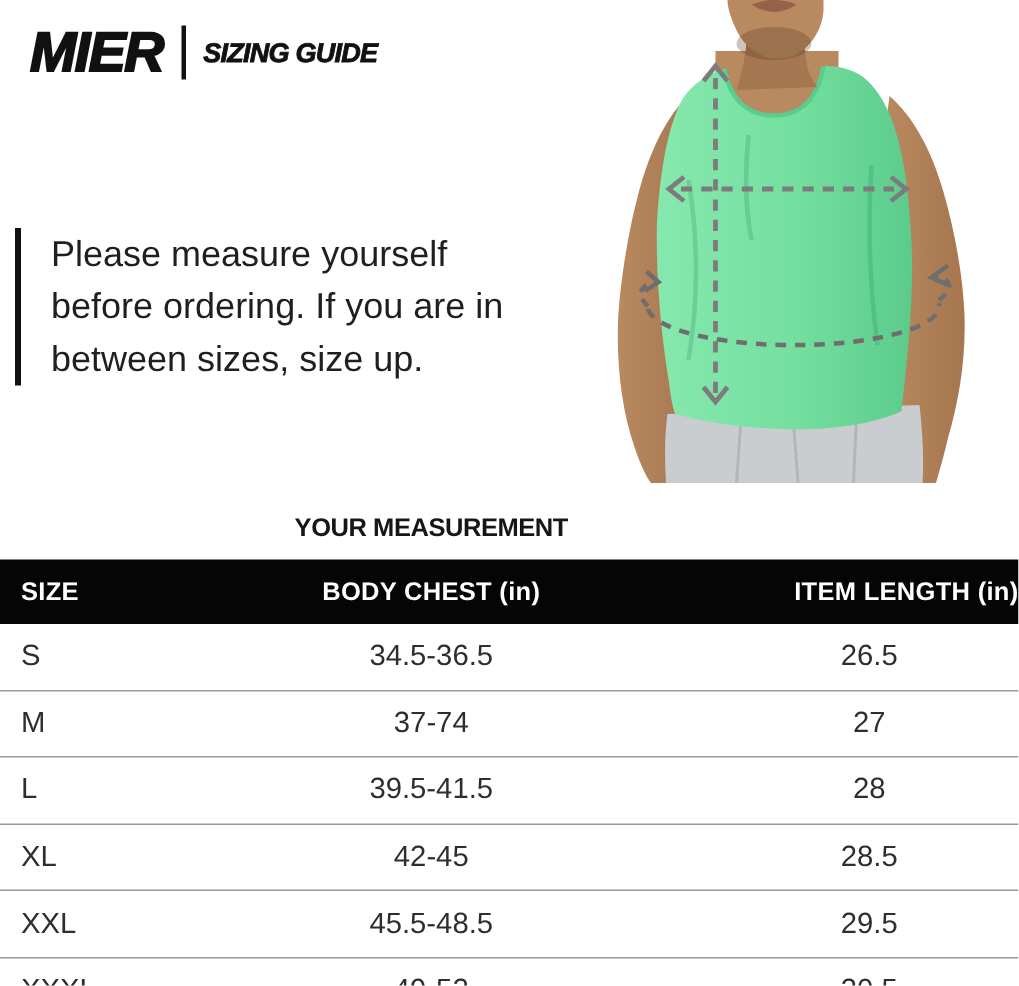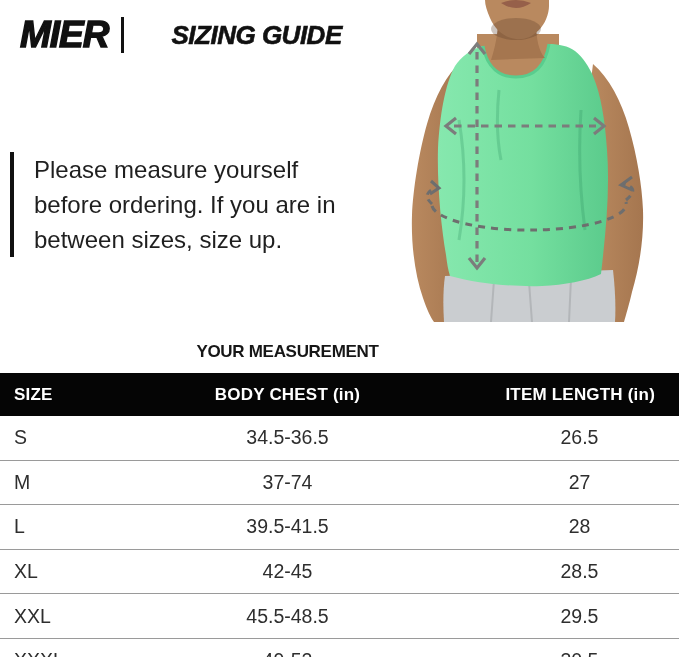--- a/index.html
+++ b/index.html
@@ -11,24 +11,23 @@
   }
   
   .brand{position:absolute;left:20px;top:16px;display:flex;align-items:center;gap:12px;}
   .brand .logo{
     font-size:37px;font-weight:bold;font-style:italic;letter-spacing:-1px;
     color:var(--text-dark,#111);-webkit-text-stroke:1.4px var(--text-dark,#111);
     line-height:1;
   }
   .brand .vdiv{width:3px;height:36px;background:var(--text-dark,#111);}
   .brand .title{
-    font-size:26px;font-weight:bold;font-style:italic;letter-spacing:-0.5px;
+    font-size:18px;font-weight:bold;font-style:italic;letter-spacing:-0.5px;
     color:var(--text-dark,#111);-webkit-text-stroke:0.6px var(--text-dark,#111);
     line-height:1;
-    margin-left:36px;
   }
   
   .intro{position:absolute;left:10px;top:152px;display:flex;gap:20px;}
   .intro .bar{width:4px;background:var(--accent-black,#111);flex:0 0 4px;}
   .intro .lines{font-size:24px;line-height:35px;color:#1f1f1f;font-weight:normal;}
   
   .photo{position:absolute;left:399px;top:0;width:280px;height:322px;}
   
   .grid{display:grid;grid-template-columns:95px 385px 199px;align-items:center;}
   .group-headers{position:absolute;top:338px;left:0;width:545px;height:28px;}
@@ -37,21 +36,21 @@
   }
   .gh.your{text-align:center;}
   .gh.items{text-align:right;padding-right:14px;}
   .thead{
     position:absolute;top:373px;left:0;width:679px;height:43px;
     background:var(--header-bar-bg,#000);color:var(--header-bar-text,#fff);
   }
   .thead .hc{font-size:17px;font-weight:bold;letter-spacing:0.2px;}
   .hc.size{padding-left:14px;text-align:left;}
   .hc.chest{text-align:center;}
-  .hc.len{text-align:right;padding-right:24px;}
+  .hc.len{text-align:right;padding-right:0;}
   .tbody{position:absolute;top:416px;left:0;width:679px;}
   .trow{height:43.6px;}
   .trow + .trow{border-top:1.5px solid var(--divider-gray,#9a9a9a);}
   .trow .c{font-size:19.5px;color:var(--table-text,#2e2e2e);}
   .c.size{padding-left:14px;text-align:left;}
   .c.chest{text-align:center;}
   .c.len{text-align:center;}
 </style>
 </head>
 <body>

